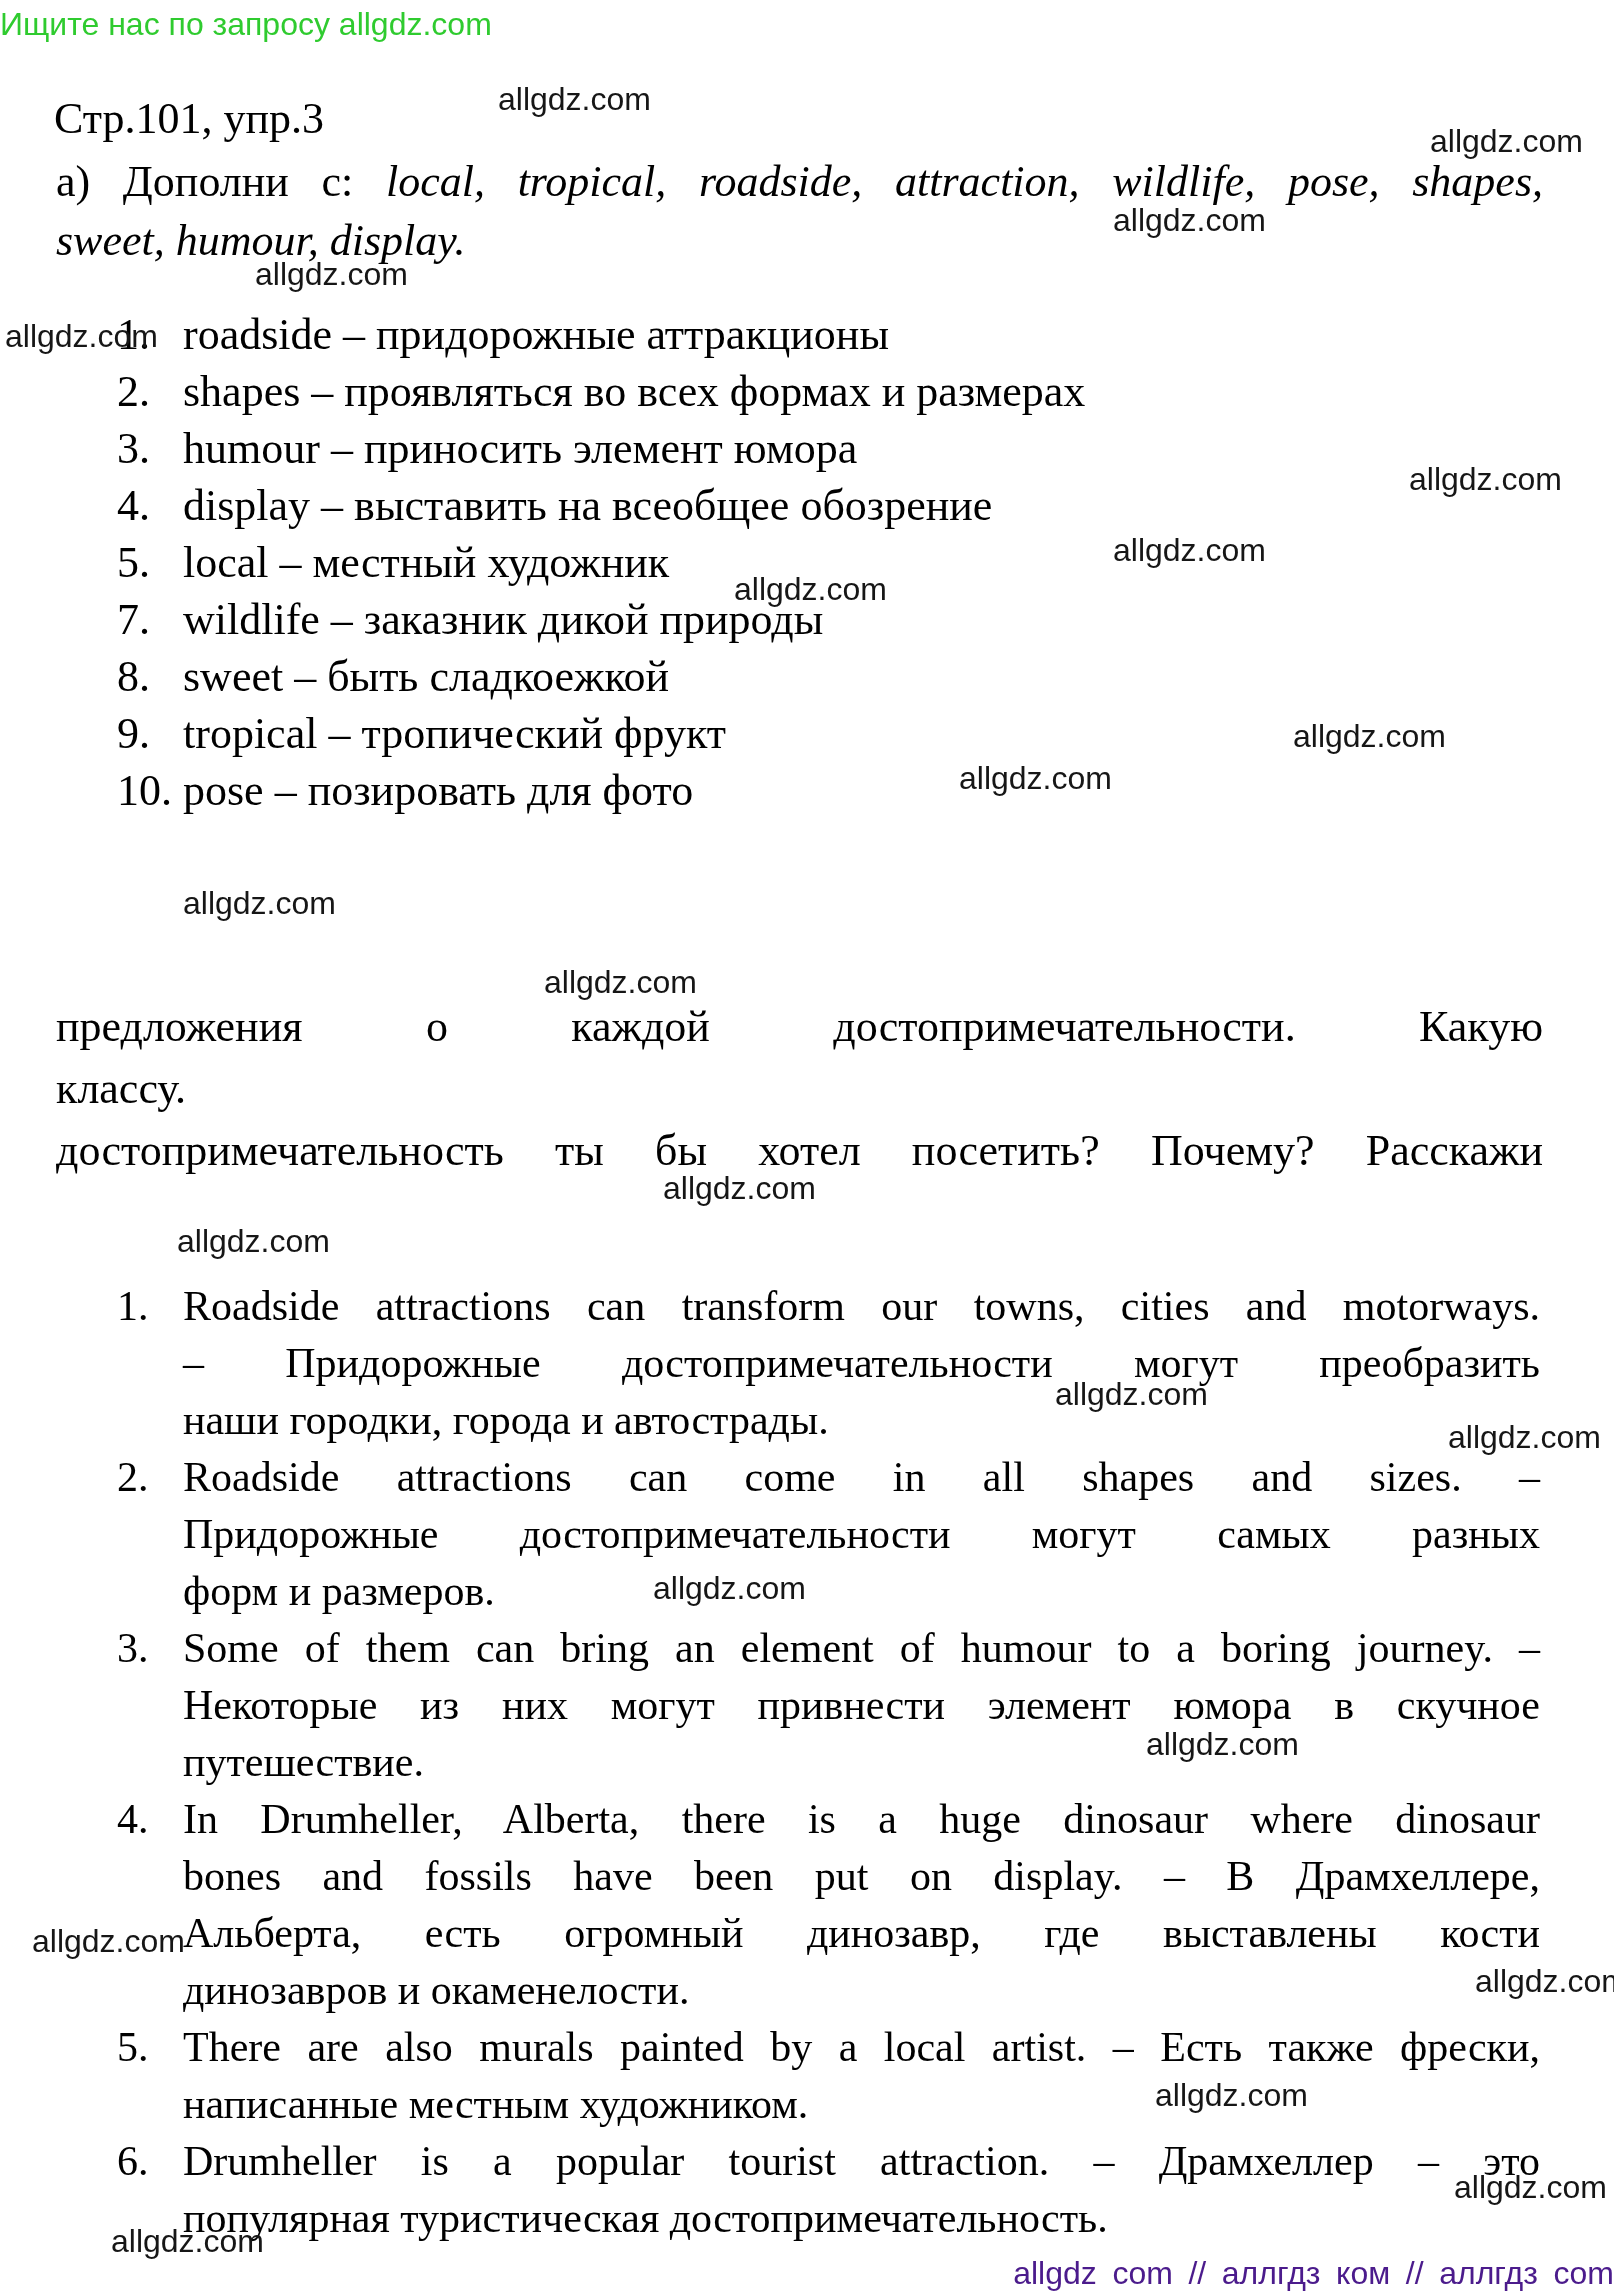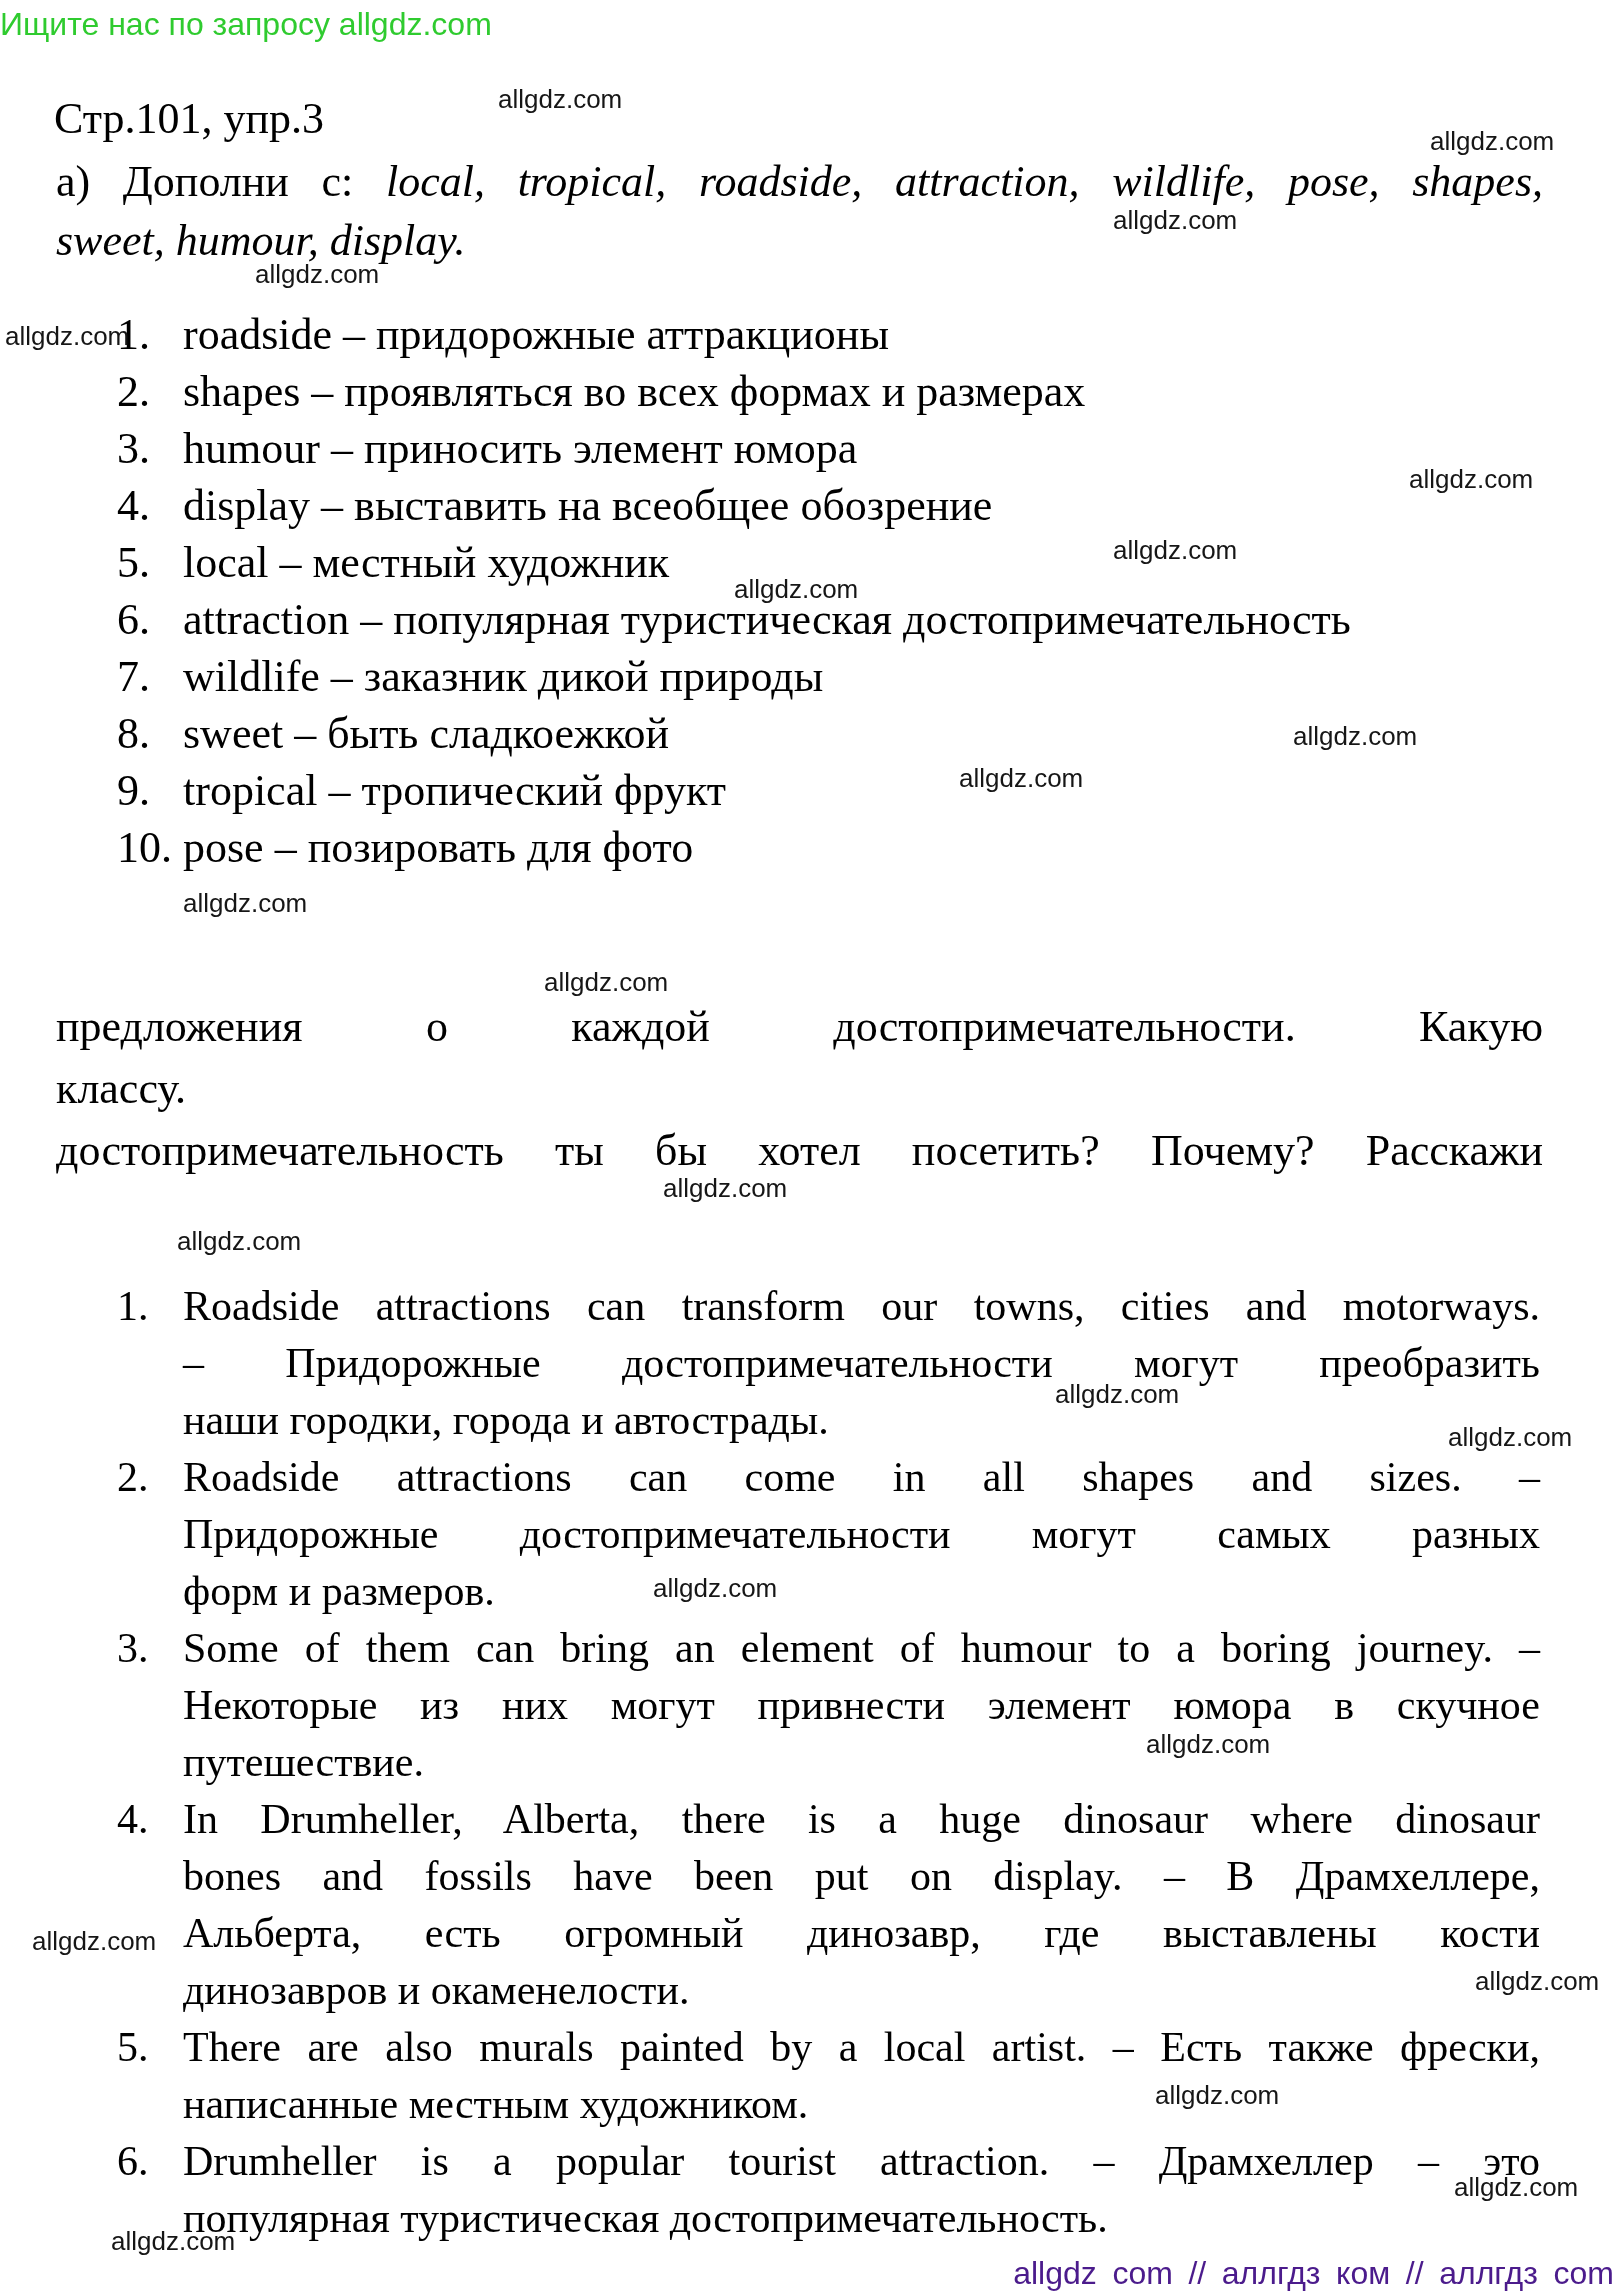--- a/index.html
+++ b/index.html
@@ -26,21 +26,21 @@
     font-family: "Liberation Sans", sans-serif;
     font-size: 32px; line-height: 39px;
     word-spacing: 6.7px;
     white-space: nowrap;
   }
 
   
   .wm {
     position: absolute;
     font-family: "Liberation Sans", sans-serif;
-    font-size: 26px; line-height: 28.5px;
+    font-size: 32px; line-height: 28.5px;
     white-space: nowrap;
   }
 
   
   .doc-title {
     position: absolute; left: 54px; top: 94px;
     font-size: 44px; line-height: 50px;
     white-space: nowrap;
   }
   .head-a {
@@ -87,21 +87,20 @@
     <span class="it">sweet, humour, display.</span>
   </div>
 </div>
 
 <div class="list-a">
   <div class="item"><span class="num">1.</span><span>roadside – придорожные аттракционы</span></div>
   <div class="item"><span class="num">2.</span><span>shapes – проявляться во всех формах и размерах</span></div>
   <div class="item"><span class="num">3.</span><span>humour – приносить элемент юмора</span></div>
   <div class="item"><span class="num">4.</span><span>display – выставить на всеобщее обозрение</span></div>
   <div class="item"><span class="num">5.</span><span>local – местный художник</span></div>
-  <div class="item"><span class="num">6.</span><span>attraction – популярная туристическая достопримечательность</span></div>
   <div class="item"><span class="num">7.</span><span>wildlife – заказник дикой природы</span></div>
   <div class="item"><span class="num">8.</span><span>sweet – быть сладкоежкой</span></div>
   <div class="item"><span class="num">9.</span><span>tropical – тропический фрукт</span></div>
   <div class="item"><span class="num">10.</span><span>pose – позировать для фото</span></div>
 </div>
 
 <div class="head-b">
   <div class="ln stretch">предложения о каждой достопримечательности. Какую</div>
   <div class="ln">классу.</div>
   <div class="ln stretch">достопримечательность ты бы хотел посетить? Почему? Расскажи</div>

